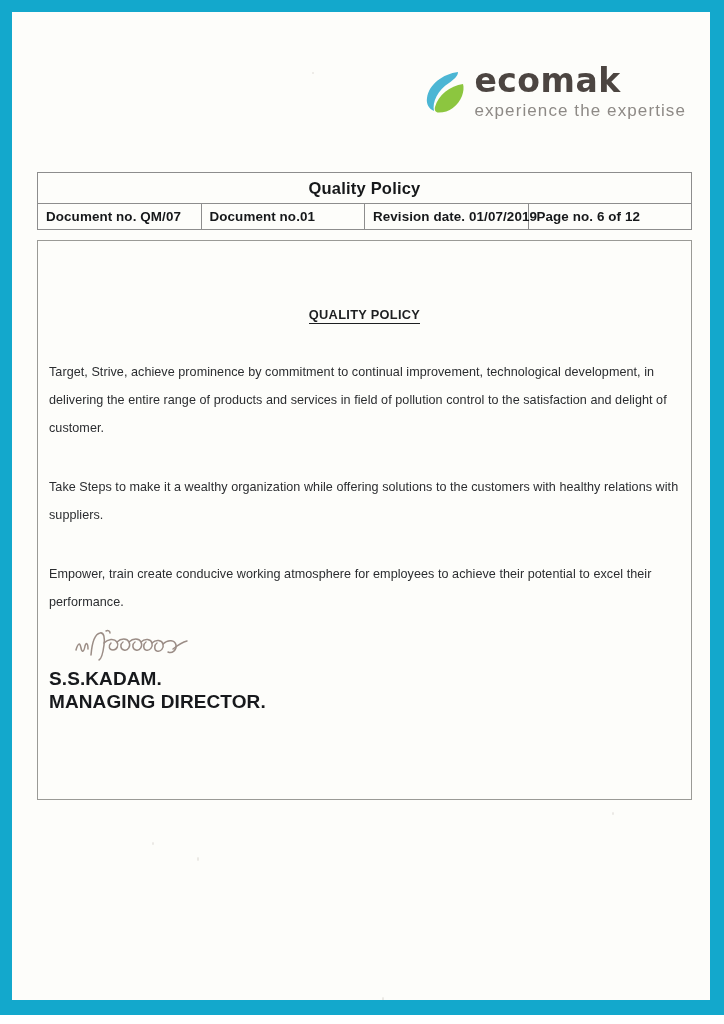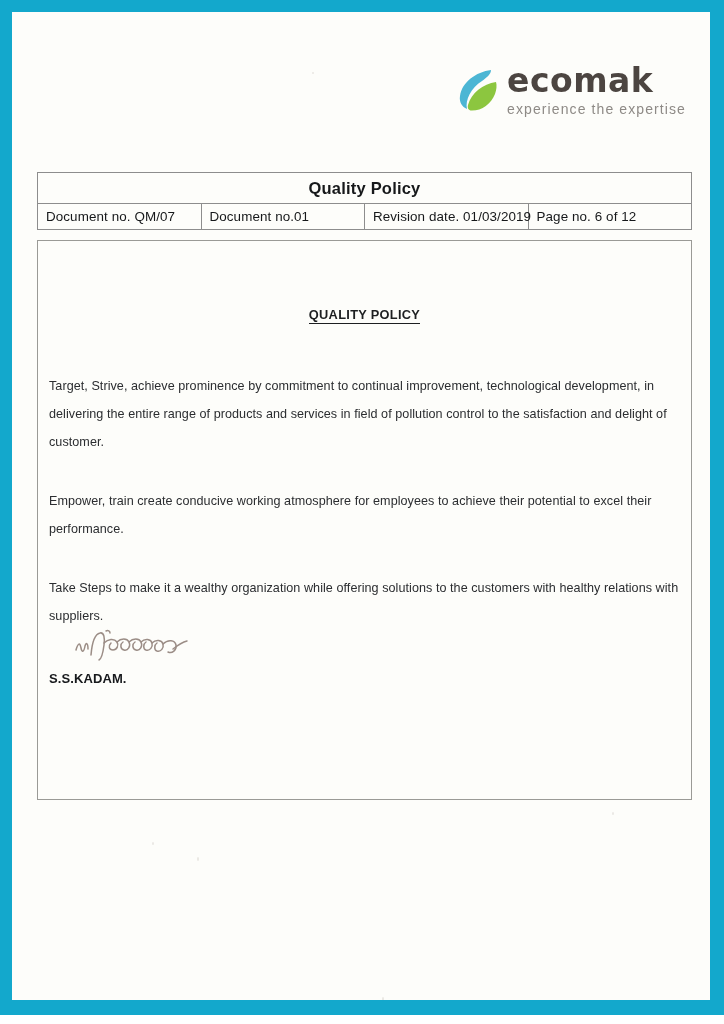--- a/index.html
+++ b/index.html
@@ -86,21 +86,21 @@
     font-family: "DejaVu Sans", sans-serif;
     font-size: 33px;
     font-weight: bold;
     letter-spacing: 0.5px;
     color: #4c4541;
     text-transform: lowercase;
   }
   .logo-tagline {
     margin-top: 5px;
     font-family: "Liberation Sans", sans-serif;
-    font-size: 14px;
+    font-size: 17px;
     letter-spacing: 1.1px;
     color: #8e8a86;
     white-space: nowrap;
   }
 
   
   .header-table {
     position: absolute;
     left: 25px;
     top: 160px;
@@ -117,21 +117,21 @@
   .ht-title {
     text-align: center;
     font-size: 16.5px;
     font-weight: bold;
     height: 30px;
     line-height: 30px;
     letter-spacing: 0.2px;
   }
   .ht-cell {
     font-size: 13.4px;
-    font-weight: normal;
+    font-weight: bold;
     height: 25px;
     line-height: 25px;
     padding-left: 8px !important;
     letter-spacing: 0.1px;
     white-space: nowrap;
   }
 
   
   .content-box {
     position: absolute;
@@ -159,21 +159,21 @@
     letter-spacing: 0.3px;
     color: #1d1f21;
   }
   .doc-heading span {
     border-bottom: 1.4px solid #1d1f21;
     padding-bottom: 1px;
   }
 
   .body-paragraphs {
     padding: 0 12px 0 11px;
-    margin-top: 50px;
+    margin-top: 36px;
   }
   .para {
     font-family: "Liberation Sans", sans-serif;
     font-size: 12.6px;
     line-height: 28px;
     color: #2b2d30;
     text-align: left;
     margin: 0 0 31px 0;
     letter-spacing: 0.05px;
   }
@@ -188,21 +188,21 @@
   .signature-svg {
     display: block;
     width: 120px;
     height: 36px;
     margin-left: 24px;
     margin-bottom: 2px;
   }
   .sign-name,
   .sign-role {
     font-family: "Liberation Sans", sans-serif;
-    font-size: 13px;
+    font-size: 19px;
     font-weight: bold;
     color: #17191c;
     line-height: 23px;
     letter-spacing: 0.1px;
     white-space: nowrap;
   }
 
   
   .speck {
     position: absolute;
@@ -236,55 +236,56 @@
     </div>
 
     <table class="header-table">
       <tbody>
         <tr>
           <td class="ht-title" colspan="4">Quality Policy</td>
         </tr>
         <tr>
           <td class="ht-cell" style="width:170px;">Document no. QM/07</td>
           <td class="ht-cell" style="width:115px;">Document no.01</td>
-          <td class="ht-cell" style="width:202px;">Revision date. 01/03/2019</td>
+          <td class="ht-cell" style="width:202px;">Revision date. 01/07/2019</td>
           <td class="ht-cell" style="width:168px;">Page no.  6 of  12</td>
         </tr>
       </tbody>
     </table>
 
     <div class="content-box">
       <div class="content-inner">
 
         <h1 class="doc-heading">
           <span>QUALITY POLICY</span>
         </h1>
 
         <div class="body-paragraphs">
           <p class="para">Target, Strive, achieve prominence by commitment to continual improvement, technological development, in delivering the entire range of products and services in field of pollution control to the satisfaction and delight of customer.</p>
+          <p class="para">Take Steps to make it a wealthy organization while offering solutions to the customers with healthy relations with suppliers.</p>
           <p class="para">Empower, train create conducive working atmosphere for employees to achieve their potential to excel their performance.</p>
-          <p class="para">Take Steps to make it a wealthy organization while offering solutions to the customers with healthy relations with suppliers.</p>
         </div>
 
         <div class="sign-block">
           <svg class="signature-svg" viewBox="0 0 120 36" aria-hidden="true">
             <g fill="none" stroke="#9b8d86" stroke-width="1.5" stroke-linecap="round" stroke-linejoin="round">
               <path d="M3 21 C5 14, 7 13, 8 19 C9 24, 11 23, 12 17 C13 13, 15 14, 15 20"></path>
               <path d="M18 26 C19 14, 22 5, 27 4 C31 3, 32 9, 31 16 C30 24, 28 30, 26 31"></path>
               <path d="M31 14 C35 10, 41 9, 44 13 C46 16, 44 21, 40 21 C36 21, 35 17, 38 14"></path>
               <path d="M44 13 C48 9, 54 9, 56 13 C58 17, 55 22, 51 21 C47 20, 47 15, 50 13"></path>
               <path d="M56 13 C60 9, 66 9, 68 13 C70 17, 67 22, 63 21 C59 20, 59 15, 62 13"></path>
               <path d="M68 13 C72 9, 78 10, 79 14 C80 18, 77 22, 73 21 C70 20, 70 15, 73 13"></path>
               <path d="M79 14 C83 10, 89 11, 90 15 C91 19, 88 23, 84 22 C81 21, 81 16, 84 14"></path>
               <path d="M90 15 C95 10, 102 11, 103 16 C104 21, 99 25, 95 23"></path>
               <path d="M100 20 C105 16, 110 13, 114 12"></path>
               <path d="M33 2 C35 1, 37 2, 37 4"></path>
             </g>
           </svg>
           <div class="sign-name">S.S.KADAM.</div>
+          <div class="sign-role">MANAGING DIRECTOR.</div>
         </div>
 
       </div>
     </div>
 
   </div>
 
   <div class="cyan-frame"></div>
   <div class="cyan-bottom"></div>
   <div class="cyan-bottom-edge"></div>

